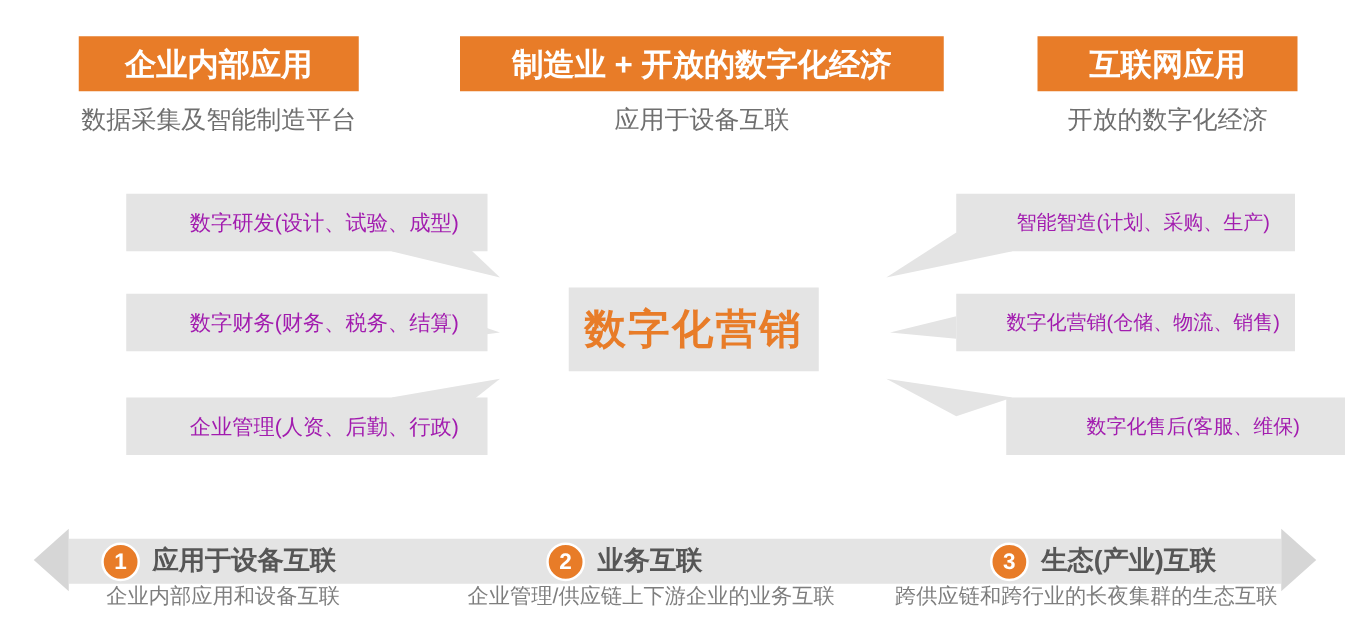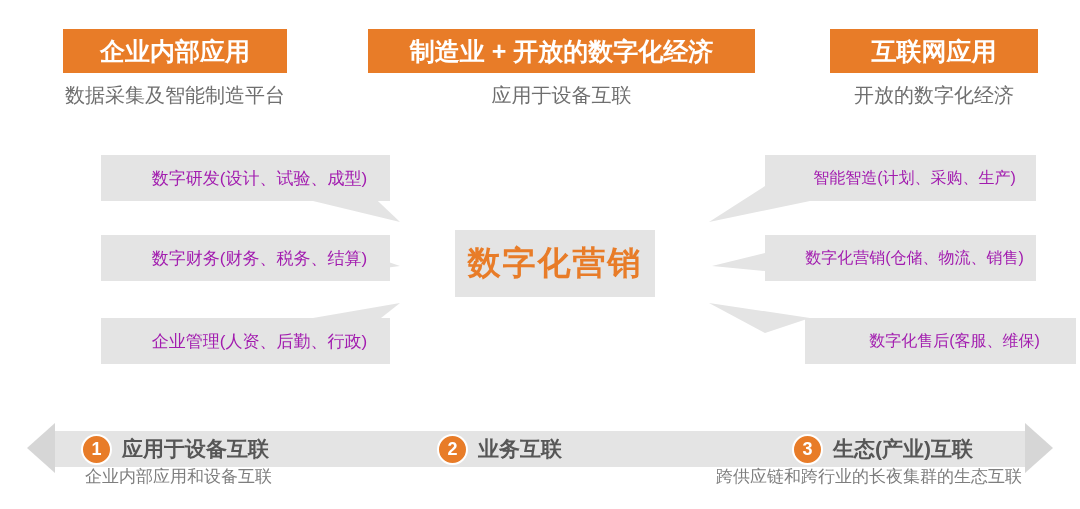--- a/index.html
+++ b/index.html
@@ -89,18 +89,19 @@
   <div class="abs band"></div>
   <div class="abs arrowhead left"></div>
   <div class="abs arrowhead right"></div>
 
   <div class="abs stage-circle" style="left:81px;top:434px;">1</div>
   <div class="abs stage-sub" style="left:85px;top:467px;">企业内部应用和设备互联</div>
   <div class="abs stage-title" style="left:122px;top:436px;">应用于设备互联</div>
 
   <div class="abs stage-circle" style="left:437px;top:434px;">2</div>
   <div class="abs stage-title" style="left:478px;top:436px;">业务互联</div>
+  <div class="abs stage-sub" style="left:374px;top:467px;">企业管理/供应链上下游企业的业务互联</div>
 
   <div class="abs stage-circle" style="left:792px;top:434px;">3</div>
   <div class="abs stage-title" style="left:833px;top:436px;text-align:right;">生态(产业)互联</div>
   <div class="abs stage-sub" style="left:716px;top:467px;">跨供应链和跨行业的长夜集群的生态互联</div>
 
 </div>
 
 </body></html>

